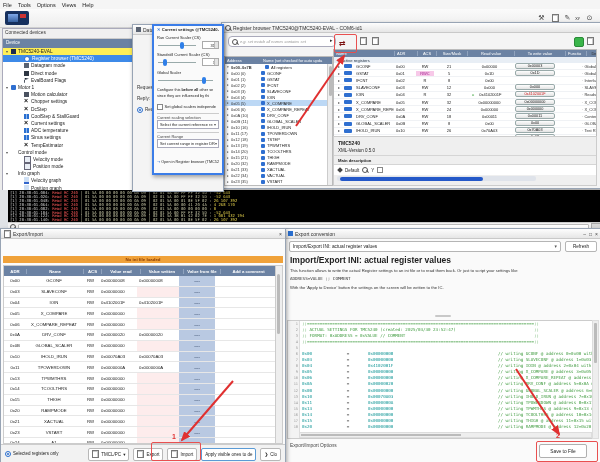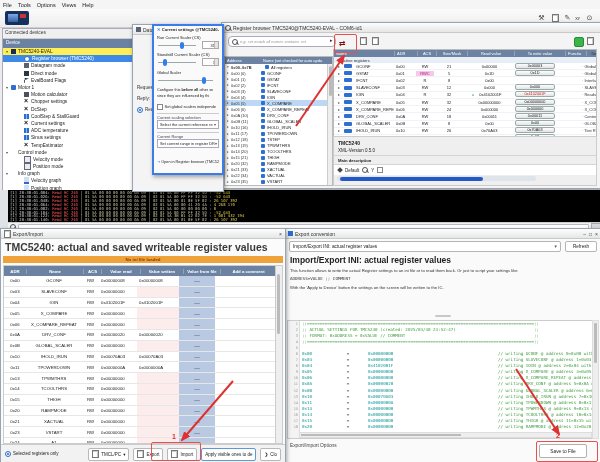--- a/index.html
+++ b/index.html
@@ -678,21 +678,20 @@
   </div>
 
   <div class="win" id="eiwin">
     <div class="titlebar">
         <span class="docicon"></span>
         <span>Export/Import</span>
         <span class="tb-btn">
           <span>×</span>
         </span>
       </div>
-    <div id="eihead">TMC5240: actual and saved writeable register values</div>
     <div id="eibanner">No ini file loaded</div>
     <div id="eitable">
       <div class="eihd slate">
         <span class="e-adr">ADR</span>
         <span class="e-name">Name</span>
         <span class="e-acs">ACS</span>
         <span class="e-read">Value read</span>
         <span class="e-wr" style="background:none;">Value written</span>
         <span class="e-file" style="background:none;color:#fff;">Value from file</span>
         <span class="e-com" style="border:none;">Add a comment</span>

